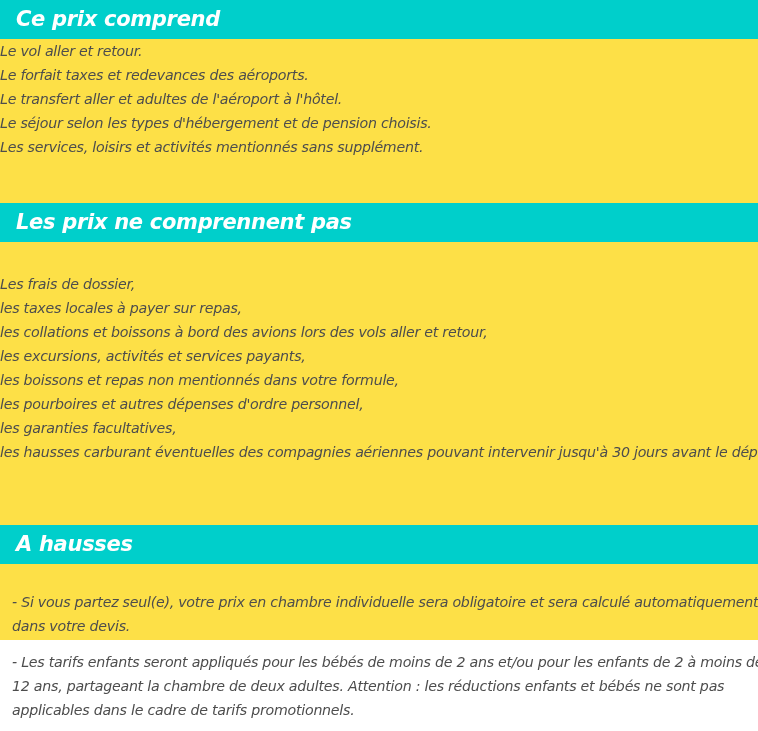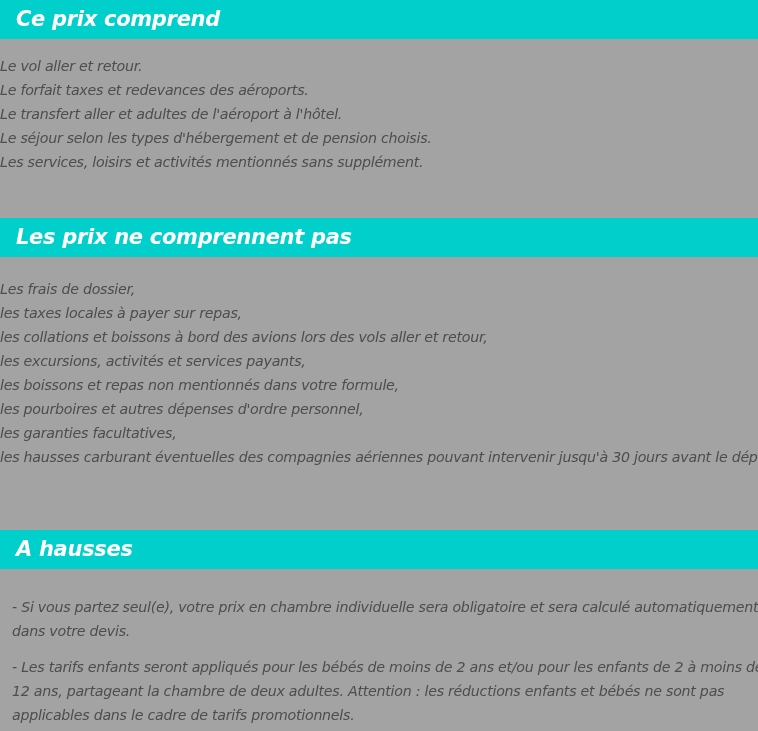--- a/index.html
+++ b/index.html
@@ -9,22 +9,22 @@
   body {
     width: 758px;
     height: 731px;
     background: #ffffff;
     font-family: "DejaVu Sans", sans-serif;
     overflow: hidden;
   }
   .page {
     position: relative;
     width: 758px;
-    height: 731px;
-    background: #a3a3a3;
+    height: 640px;
+    background: #fde047;
   }
 
   .section-header {
     background: #00cfcb;
     height: 39px;
     display: flex;
     align-items: center;
     padding: 0 0 0 16px;
     box-sizing: border-box;
   }
@@ -57,23 +57,23 @@
     font-style: italic;
     font-size: 14.2px;
     line-height: 24px;
     color: #4d4d4d;
     letter-spacing: -0.25px;
     margin: 12px;
     width: 752px;
   }
 
   
-  .sec1-body { padding-top: 15px; }
+  .sec1-body { }
   .gap-1 { height: 44px; }
-  .sec2-body { padding-top: 20px; }
+  .sec2-body { padding-top: 30px; }
   .gap-2 { height: 61px; }
   .sec3-body { padding-top: 14px; }
 </style>
 </head>
 <body>
 
 <div class="page">
 
   <div class="section-header">
     <span class="title">Ce prix comprend</span>

